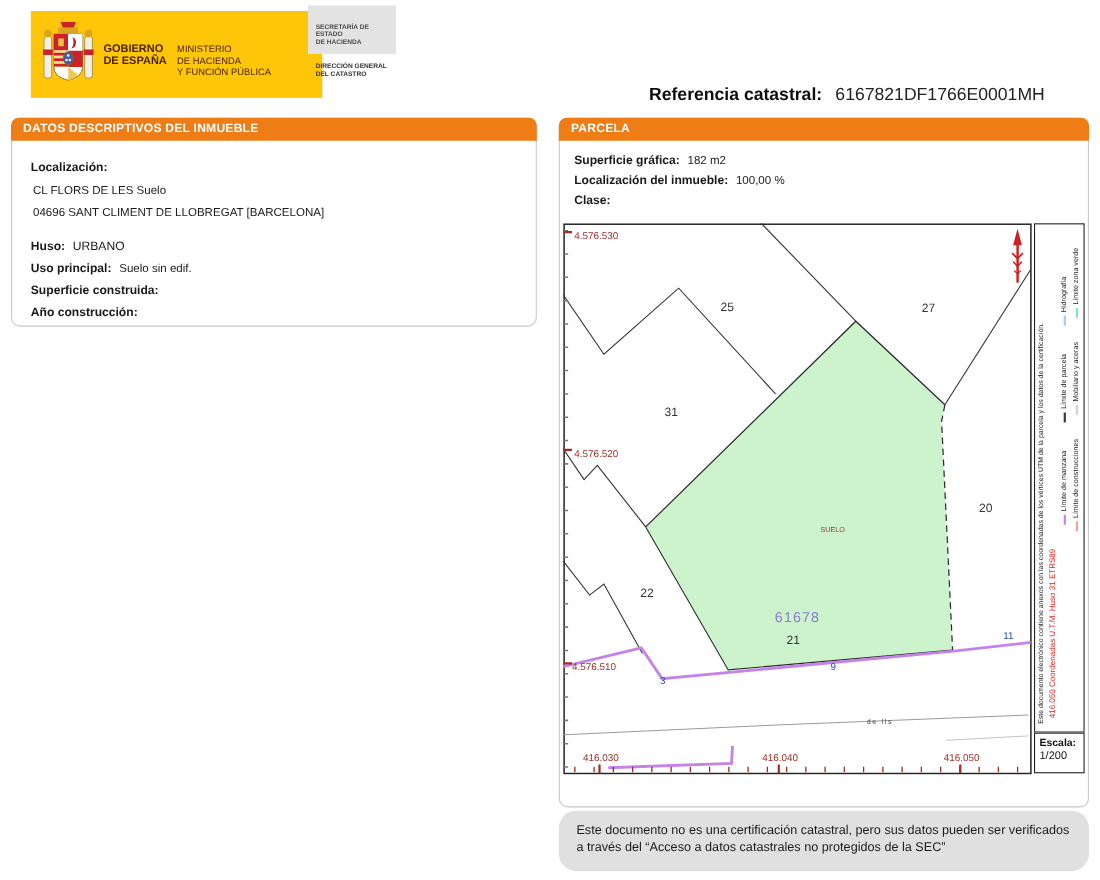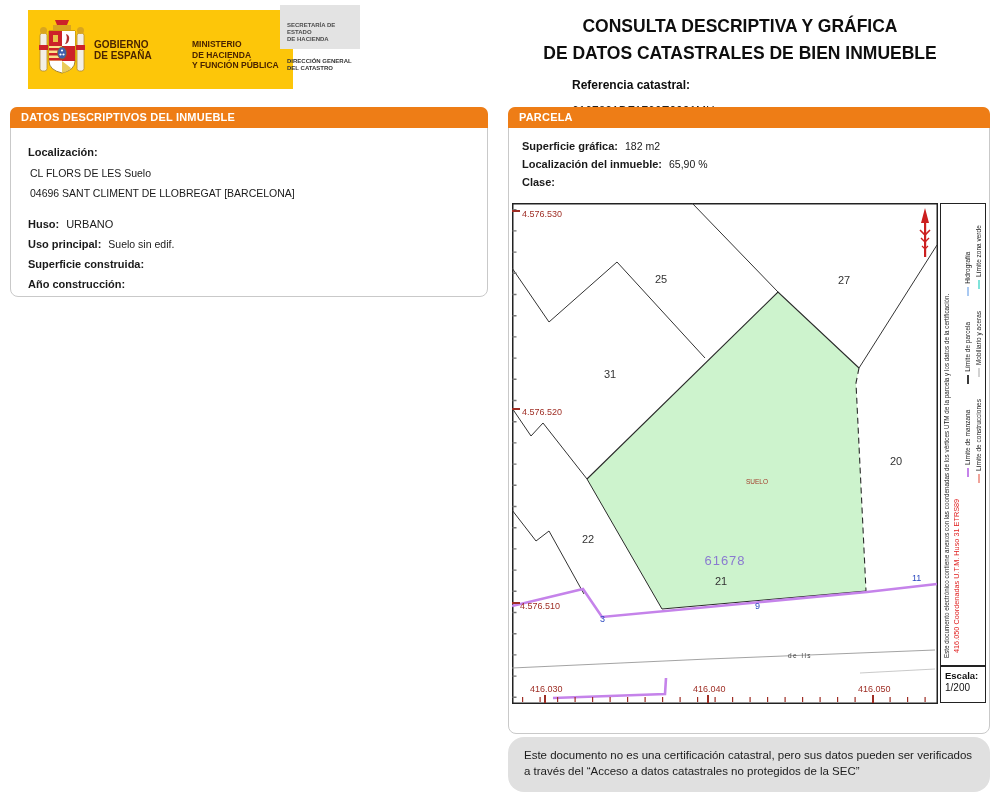--- a/index.html
+++ b/index.html
@@ -7,28 +7,28 @@
   #page {
     position:relative; width:1000px; height:800px; background:#ffffff;
     font-family:"Liberation Sans", sans-serif; overflow:hidden; color:#1a1a1a;
   }
   .abs { position:absolute; }
   .preline { white-space:pre-line; }
 
   
   .gov-box { left:28px; top:10px; width:265px; height:79px; background:#fdc609; }
   .gob-text { left:66px; top:29px; font-size:10px; line-height:11px; font-weight:bold; color:#4a2400; }
-  .min-text { left:133px; top:29px; font-size:8.5px; line-height:10.5px; font-weight:bold; color:#4a2400;margin-left:31px; }
+  .min-text { left:133px; top:29px; font-size:8.5px; line-height:10.5px; font-weight:normal; color:#4a2400; }
   .sec-box { left:280px; top:5px; width:80px; height:44px; background:#e3e3e3; padding:17px 0 0 7px;
              font-size:6px; line-height:7px; color:#4c4c4c; font-weight:bold; }
   .dir-text { left:287px; top:58px; font-size:6px; line-height:7px; color:#333; font-weight:bold; }
   .doc-title { left:490px; top:13px; width:500px; text-align:center; font-size:17.5px;
                line-height:27px; font-weight:bold; color:#0e0e0e; }
-  .ref-row { left:466px; top:78px; width:500px; display:flex; gap:12px; padding-left:106px;
-             font-size:12px; align-items:baseline;flex-direction:column; }
+  .ref-row { left:484px; top:78px; width:500px; display:flex; gap:12px; padding-left:106px;
+             font-size:16px; align-items:baseline; }
   .ref-row .lbl { font-weight:bold; color:#0e0e0e; }
   .ref-row .val { color:#222; }
 
   
   .panel { border:1.5px solid #c9c9c9; border-radius:8px; background:#fff; }
   .panel-bar { position:absolute; left:-1px; top:-1px; right:-1px; height:21px; background:#ee7d16;
                border-radius:7px 7px 0 0; color:#fff; font-size:11px; font-weight:bold;
                padding:4px 0 0 11px; letter-spacing:.2px; }
   #panel-inmueble { left:10px; top:107px; width:478px; height:190px; }
   #panel-parcela  { left:508px; top:107px; width:482px; height:627px; }
@@ -95,24 +95,20 @@
 DE ESPAÑA</div>
     <div class="abs min-text preline">MINISTERIO
 DE HACIENDA
 Y FUNCIÓN PÚBLICA</div>
   </div>
   <div class="abs sec-box preline">SECRETARÍA DE ESTADO
 DE HACIENDA</div>
   <div class="abs dir-text preline">DIRECCIÓN GENERAL
 DEL CATASTRO</div>
 
-  <div class="abs doc-title">
-    <div>CONSULTA DESCRIPTIVA Y GRÁFICA</div>
-    <div>DE DATOS CATASTRALES DE BIEN INMUEBLE</div>
-  </div>
   <div class="abs ref-row">
     <span class="lbl">Referencia catastral:</span>
     <span class="val">6167821DF1766E0001MH</span>
   </div>
 
   <div id="panel-inmueble" class="abs panel">
     <div class="panel-bar">
       <span>DATOS DESCRIPTIVOS DEL </span><span style="font-weight:bold">INMUEBLE</span>
     </div>
     <div class="fld" style="left:17px; top:38px;  font-weight:bold;">Localización:</div>
@@ -131,21 +127,21 @@
       <b>Año construcción:</b><span class="v"></span>
     </div>
   </div>
 
   <div id="panel-parcela" class="abs panel">
     <div class="panel-bar">PARCELA</div>
     <div class="fld" style="left:13px; top:32px;">
       <b>Superficie gráfica:</b><span class="v" style="font-size:10.5px;">182 m2</span>
     </div>
     <div class="fld" style="left:13px; top:50px;">
-      <b>Localización del inmueble:</b><span class="v" style="font-size:10.5px;">65,90 %</span>
+      <b>Localización del inmueble:</b><span class="v" style="font-size:10.5px;">100,00 %</span>
     </div>
     <div class="fld" style="left:13px; top:68px;">
       <b>Clase:</b><span class="v"></span>
     </div>
   </div>
 
   <svg id="map-svg" class="abs" width="426" height="501" viewBox="0 0 426 501">
     <rect x="0.75" y="0.75" width="424.5" height="499.5" fill="#ffffff" stroke="#222" stroke-width="1.5"></rect>
 
     <polygon points="266,89 347,165 344,180 354,388 150,406 75,276" fill="#cdf3cd"></polygon>

